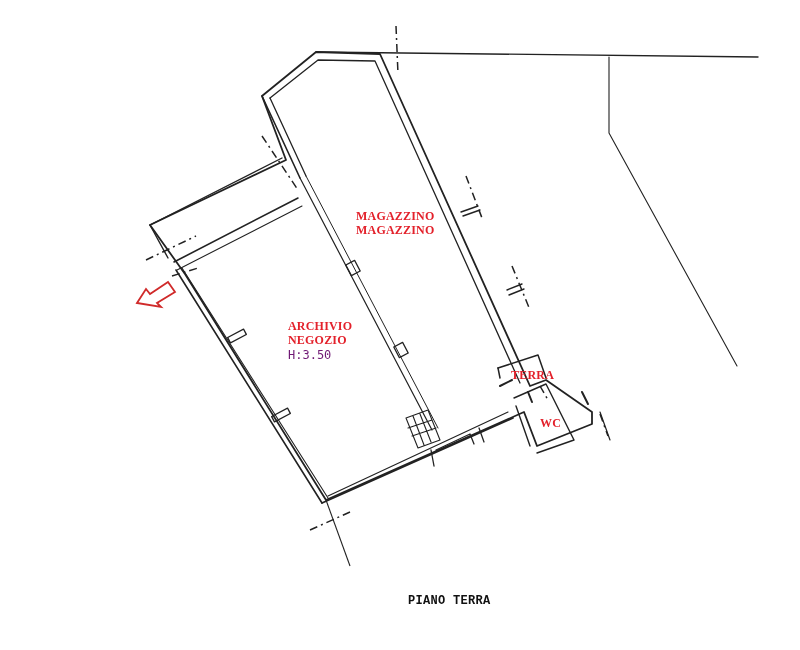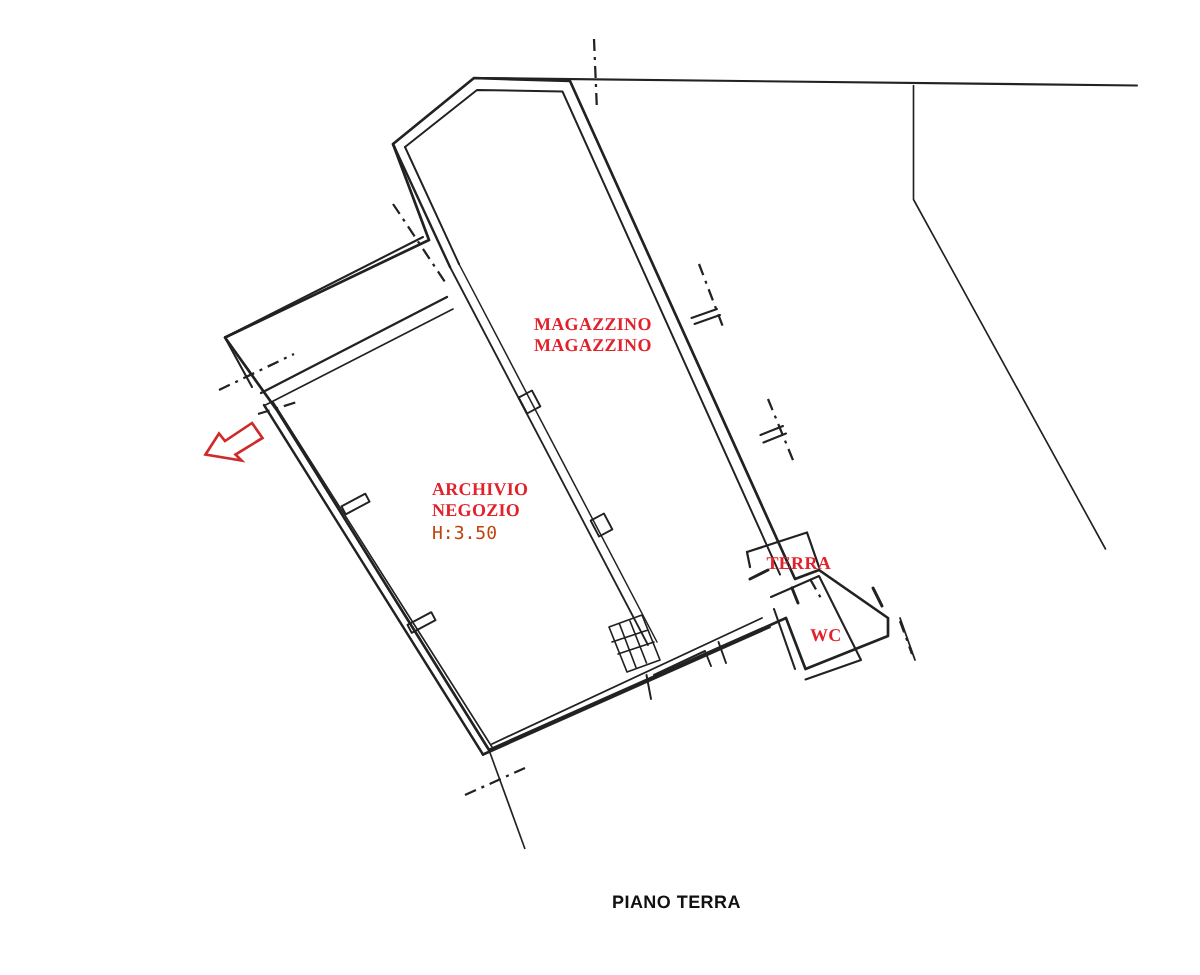--- a/index.html
+++ b/index.html
@@ -1,20 +1,20 @@
 <!DOCTYPE html>
 <html><head>
 <meta charset="utf-8">
 <style>
   html, body { margin: 0; padding: 0; background: #ffffff; }
   body { width: 800px; height: 650px; position: relative; overflow: hidden; font-family: "Liberation Sans", sans-serif; }
   #plan { position: absolute; left: 0; top: 0; width: 800px; height: 650px; }
   .room-label { position: absolute; color: #e3212b; font-weight: bold; font-size: 12px; line-height: 14px; letter-spacing: 0.2px; font-family: Liberation Serif, serif; }
-  .height-label { position: absolute; color: #c2410c; font-size: 12px; font-family: "DejaVu Sans Mono", monospace; }
-  .floor-title { position: absolute; color: #111; font-weight: bold; font-size: 12px; font-family: Liberation Sans, sans-serif; letter-spacing: 0.3px; padding-left: 28px; }
+  .height-label { position: absolute; color: #701a75; font-size: 12px; font-family: "DejaVu Sans Mono", monospace; }
+  .floor-title { position: absolute; color: #111; font-weight: bold; font-size: 12px; font-family: Liberation Mono, monospace; letter-spacing: 0.3px; padding-left: 28px; }
 </style>
 </head>
 <body>
 
 <svg id="plan" viewBox="0 0 800 650" xmlns="http://www.w3.org/2000/svg">
   <g stroke="#222" fill="none" stroke-width="1.6" stroke-linecap="round" stroke-linejoin="round">
 
     <path d="M316 52 L758 57" stroke-width="1.4"></path>
 
     <path d="M609 57 L609 133 L737 366" stroke-width="1.1"></path>

